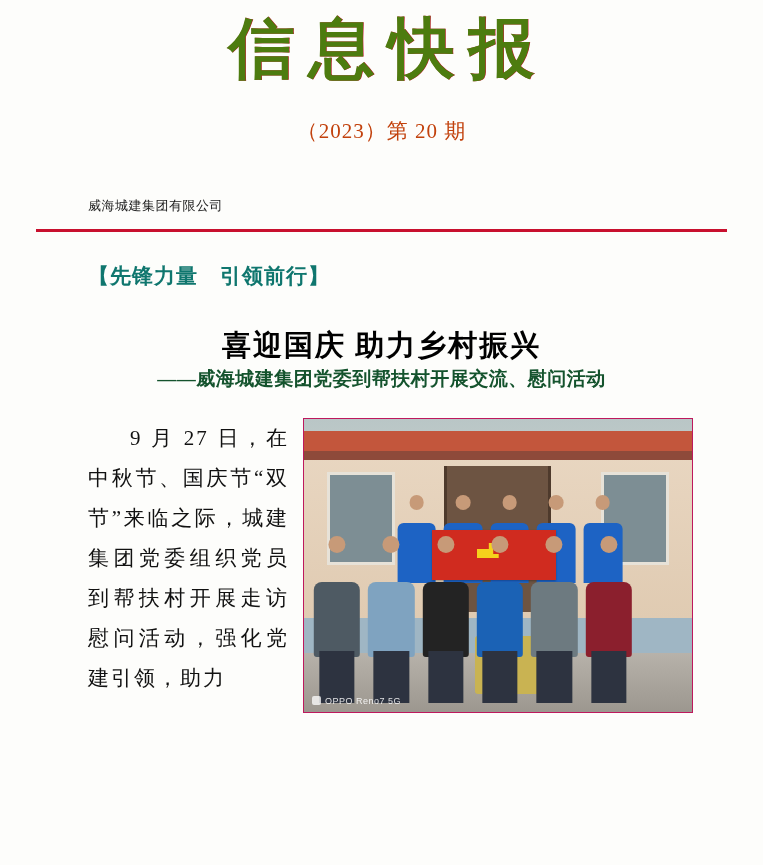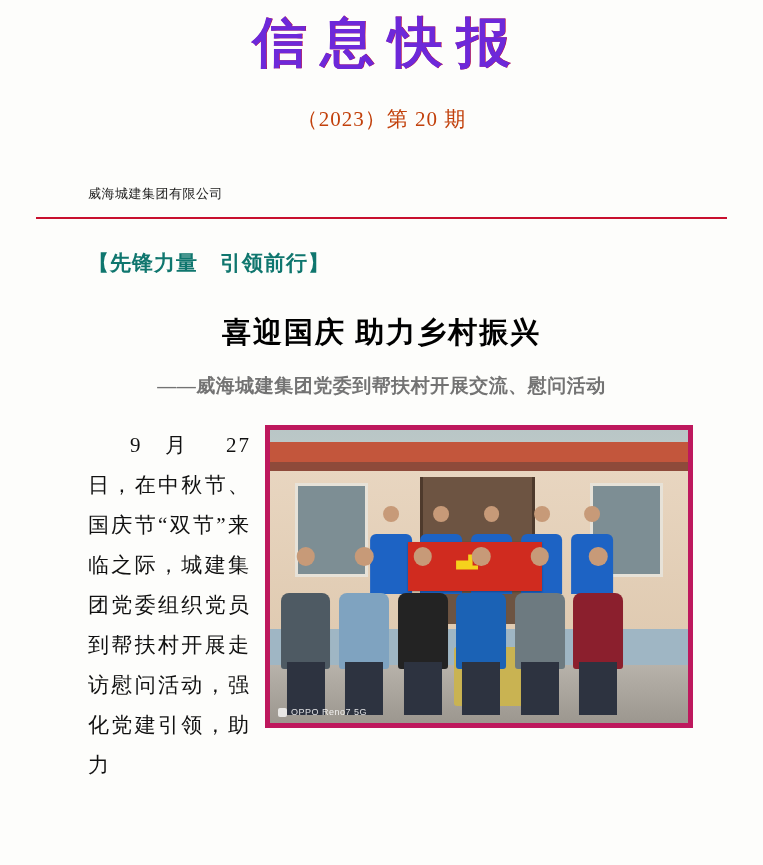--- a/index.html
+++ b/index.html
@@ -24,24 +24,24 @@
   }
 
   
   .masthead {
     text-align: center;
     padding-top: 14px;
   }
   .masthead-title {
     font-family: "DejaVu Serif", "Liberation Serif", serif;
     font-weight: bold;
-    font-size: 54px;
+    font-size: 66px;
     line-height: 1.05;
     letter-spacing: 14px;
-    color: #6d28d9;
+    color: #4d7c0f;
     text-indent: 14px;
     text-shadow: 0.5px 0 0 #c8102e;
   }
 
   .issue-line {
     text-align: center;
     margin-top: 34px;
     font-size: 21px;
     letter-spacing: 1px;
     color: #c2410c;
@@ -84,44 +84,43 @@
   .headline {
     text-align: center;
     margin-top: 36px;
     font-weight: bold;
     font-size: 29px;
     letter-spacing: 2px;
     color: #000000;
   }
   .subhead {
     text-align: center;
-    margin-top: 20px;
+    margin-top: 0;
     font-weight: bold;
     font-size: 19px;
     letter-spacing: 0.5px;
-    color: #737373;
+    color: #14532d;
   }
 
   
   .body-area {
     margin-top: 26px;
     padding: 0 70px 0 88px;
     position: relative;
     height: 300px;
   }
   .photo {
     float: right;
     width: 388px;
     height: 293px;
     margin-left: 14px;
     position: relative;
     overflow: hidden;
-    border: 5px solid #be185d;
+    border: 1px solid #be185d;
     background: #9fb6c4;
-    padding-left: 30px;
   }
   .body-text {
     font-size: 21px;
     line-height: 40px;
     letter-spacing: 2px;
     text-align: justify;
     text-indent: 2em;
     color: #111;
   }
 

